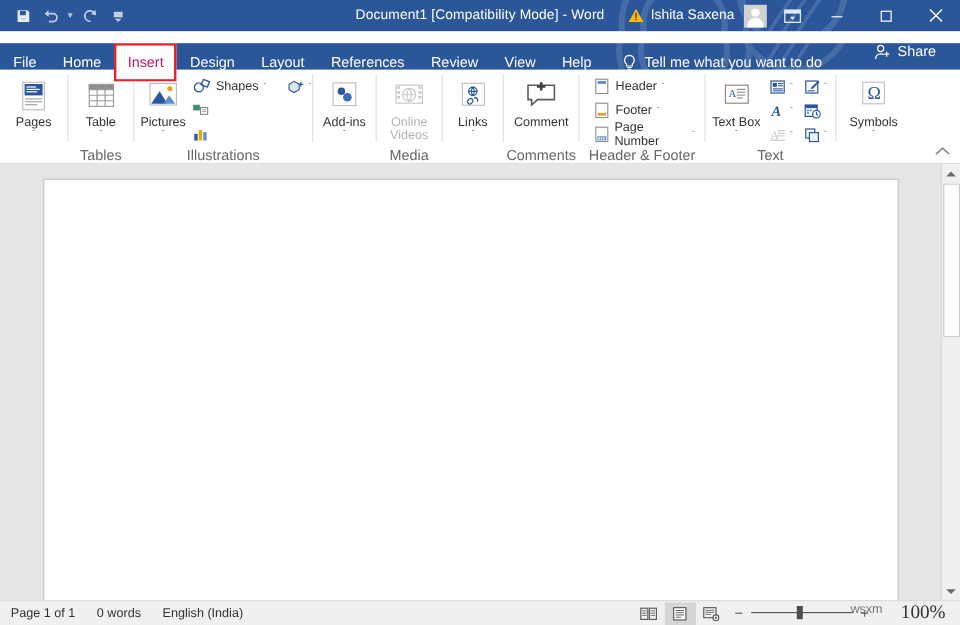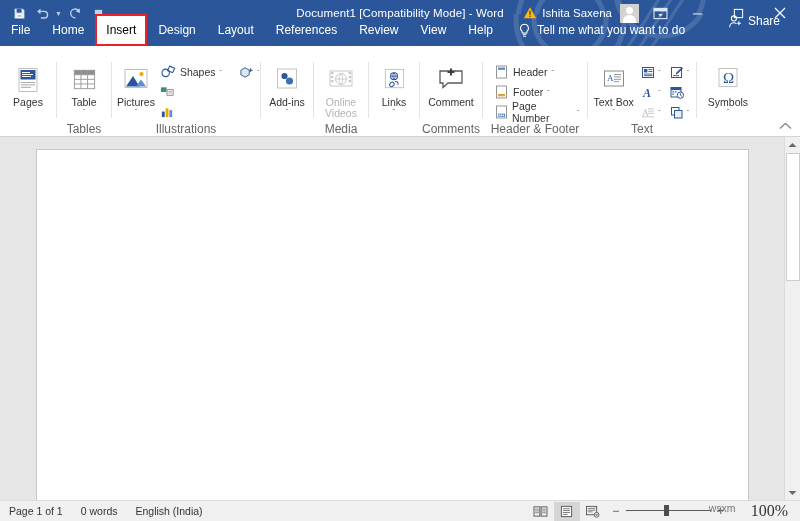--- a/index.html
+++ b/index.html
@@ -48,32 +48,32 @@
     width: 34px; height: 26px; display: flex; align-items: center; justify-content: center;
     color: #e6ecf7;
   }
   .wbtn {
     width: 41px; height: 26px; display: flex; align-items: center; justify-content: center;
     color: #ffffff;
   }
 
   
   .tabstrip {
-    position: absolute; top: 14px; left: 0; width: 800px; height: 32px;
+    position: absolute; top: 36px; left: 0; width: 800px; height: 32px;
     background: #2b579a; display: flex; align-items: stretch; overflow:hidden;
   }
   .tabstrip .tb-pattern2 {
     position: absolute; right: 80px; top: -60px; width: 320px; height: 120px; opacity:.13;
     pointer-events:none;
   }
   .tab {
     display: flex; align-items: center; padding: 0 11px; color: #ffffff;
     font-size: 12px; height: 32px; position: relative; z-index: 2; white-space: nowrap;
   }
-  .tab.active { background: #ffffff; color: #000000; }
+  .tab.active { background: #ffffff; color: #be185d; }
   .tab.highlight { outline: 2px solid #e8212a; outline-offset: -2px; }
   .tellme {
     display: flex; align-items: center; gap: 6px; color: #ffffff;
     font-size: 12px; margin-left: 14px; z-index: 2; height: 32px;
   }
   .share {
     margin-left: auto; display: flex; align-items: flex-start; gap: 5px; color: #fff;
     font-size: 12px; padding-right: 20px; z-index: 2; height: 32px;
   }
 

